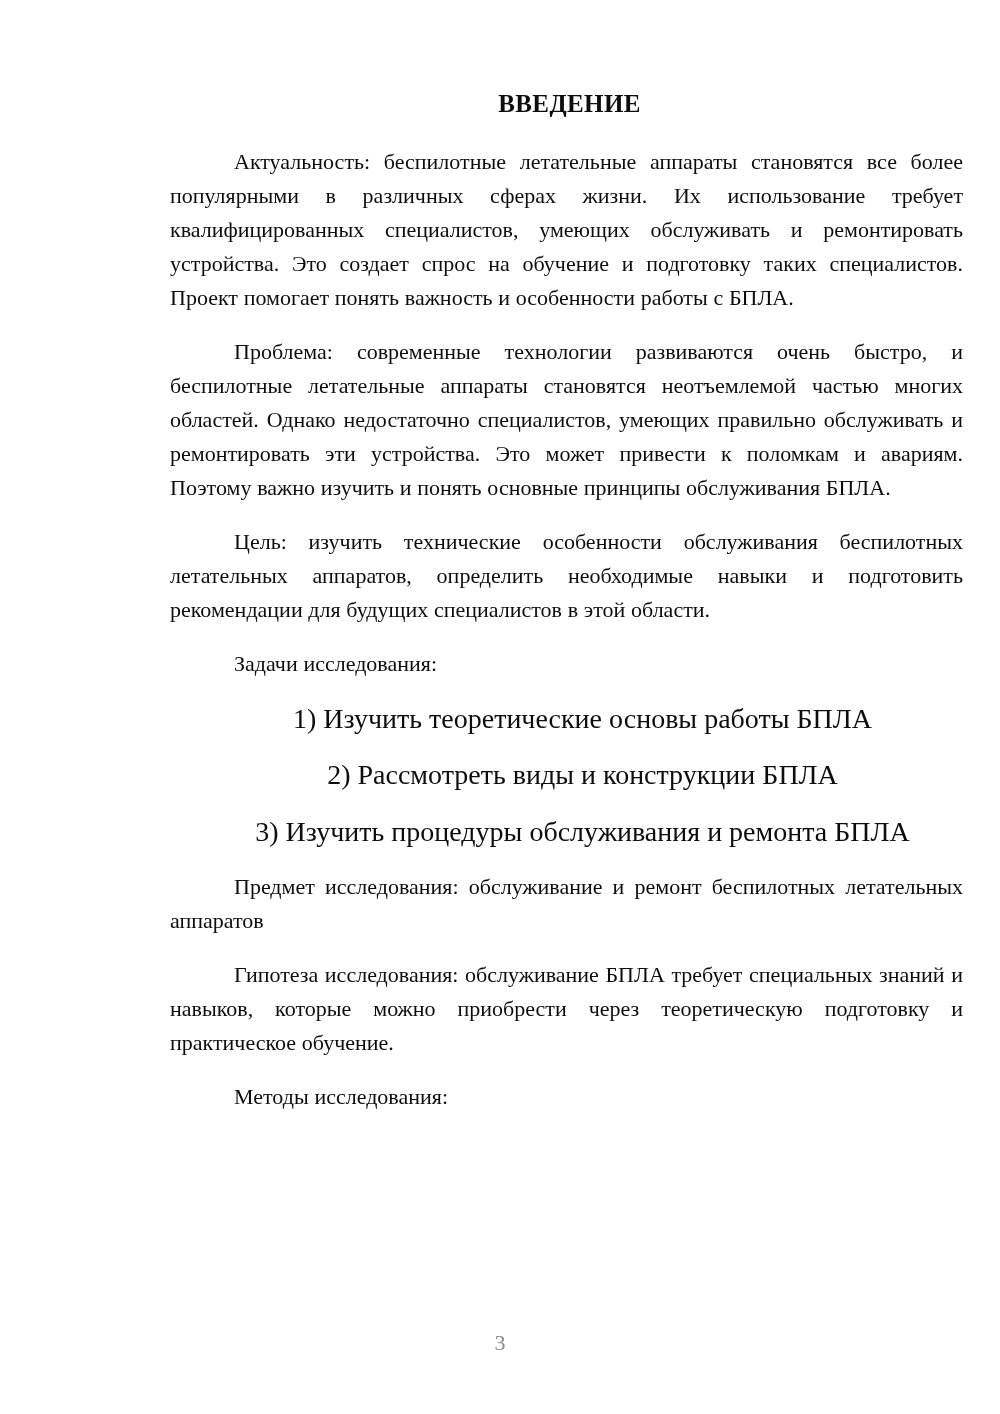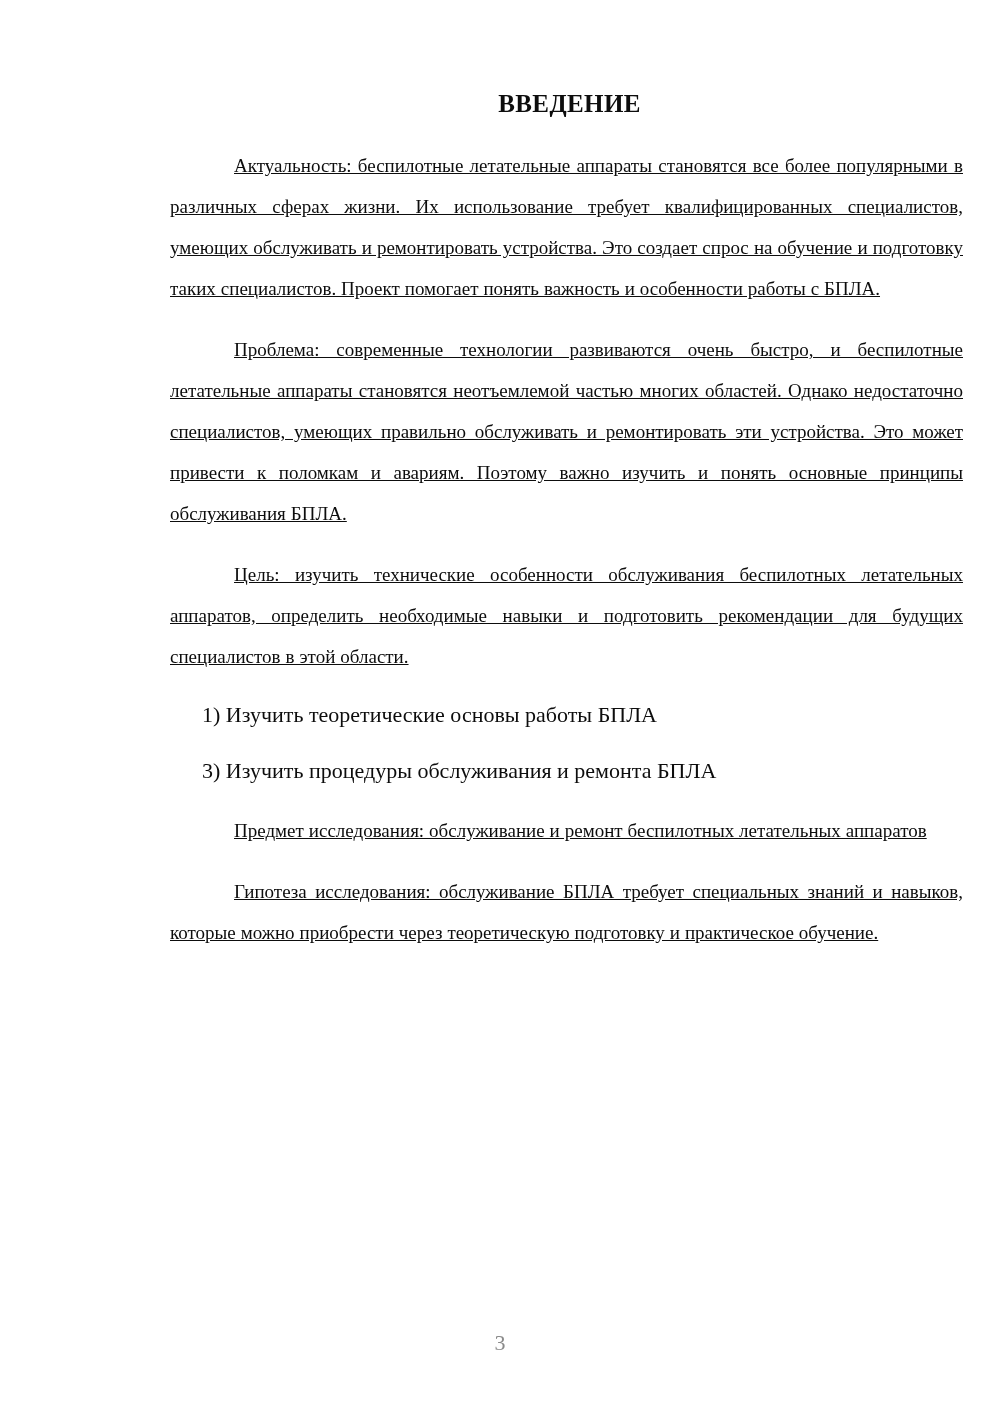--- a/index.html
+++ b/index.html
@@ -28,34 +28,33 @@
   .doc-title {
     font-size: 25px;
     font-weight: bold;
     text-align: center;
     letter-spacing: 0.4px;
     line-height: 1.25;
     margin: 0 0 26px 0;
     padding-left: 6px;
   }
   .para {
-    font-size: 19px;
-    line-height: 41px;
+    font-size: 22px;
+    line-height: 34px;
     text-align: justify;
     text-align-last: left;
     text-indent: 64px;
     margin: 0 0 20px 0;
     word-spacing: 0.2px;
     hyphens: none;
-    text-decoration: underline;
   }
   .list-item {
-    font-size: 22px;
+    font-size: 28px;
     line-height: 36.2px;
-    text-align: left;
+    text-align: center;
     text-indent: 0;
     margin: 0 0 20px 0;
     padding-left: 32px;
   }
   .page-number {
     position: absolute;
     left: 0;
     right: 0;
     top: 1330px;
     text-align: center;
@@ -72,31 +71,34 @@
   <div class="content">
 
     <h1 class="doc-title">ВВЕДЕНИЕ</h1>
 
     <p class="para">Актуальность: беспилотные летательные аппараты становятся все более популярными в различных сферах жизни. Их использование требует квалифицированных специалистов, умеющих обслуживать и ремонтировать устройства. Это создает спрос на обучение и подготовку таких специалистов. Проект помогает понять важность и особенности работы с БПЛА.</p>
 
     <p class="para">Проблема: современные технологии развиваются очень быстро, и беспилотные летательные аппараты становятся неотъемлемой частью многих областей. Однако недостаточно специалистов, умеющих правильно обслуживать и ремонтировать эти устройства. Это может привести к поломкам и авариям. Поэтому важно изучить и понять основные принципы обслуживания БПЛА.</p>
 
     <p class="para">Цель: изучить технические особенности обслуживания беспилотных летательных аппаратов, определить необходимые навыки и подготовить рекомендации для будущих специалистов в этой области.</p>
 
+    <p class="para">Задачи исследования:</p>
 
     <p class="list-item">1) Изучить теоретические основы работы БПЛА</p>
 
+    <p class="list-item">2) Рассмотреть виды и конструкции БПЛА</p>
 
     <p class="list-item">3) Изучить процедуры обслуживания и ремонта БПЛА</p>
 
 
 
 
     <p class="para">Предмет исследования: обслуживание и ремонт беспилотных летательных аппаратов</p>
 
     <p class="para">Гипотеза исследования: обслуживание БПЛА требует специальных знаний и навыков, которые можно приобрести через теоретическую подготовку и практическое обучение.</p>
 
+    <p class="para">Методы исследования:</p>
 
   </div>
 
   <div class="page-number">3</div>
 
 </div>
 
 </body></html>

